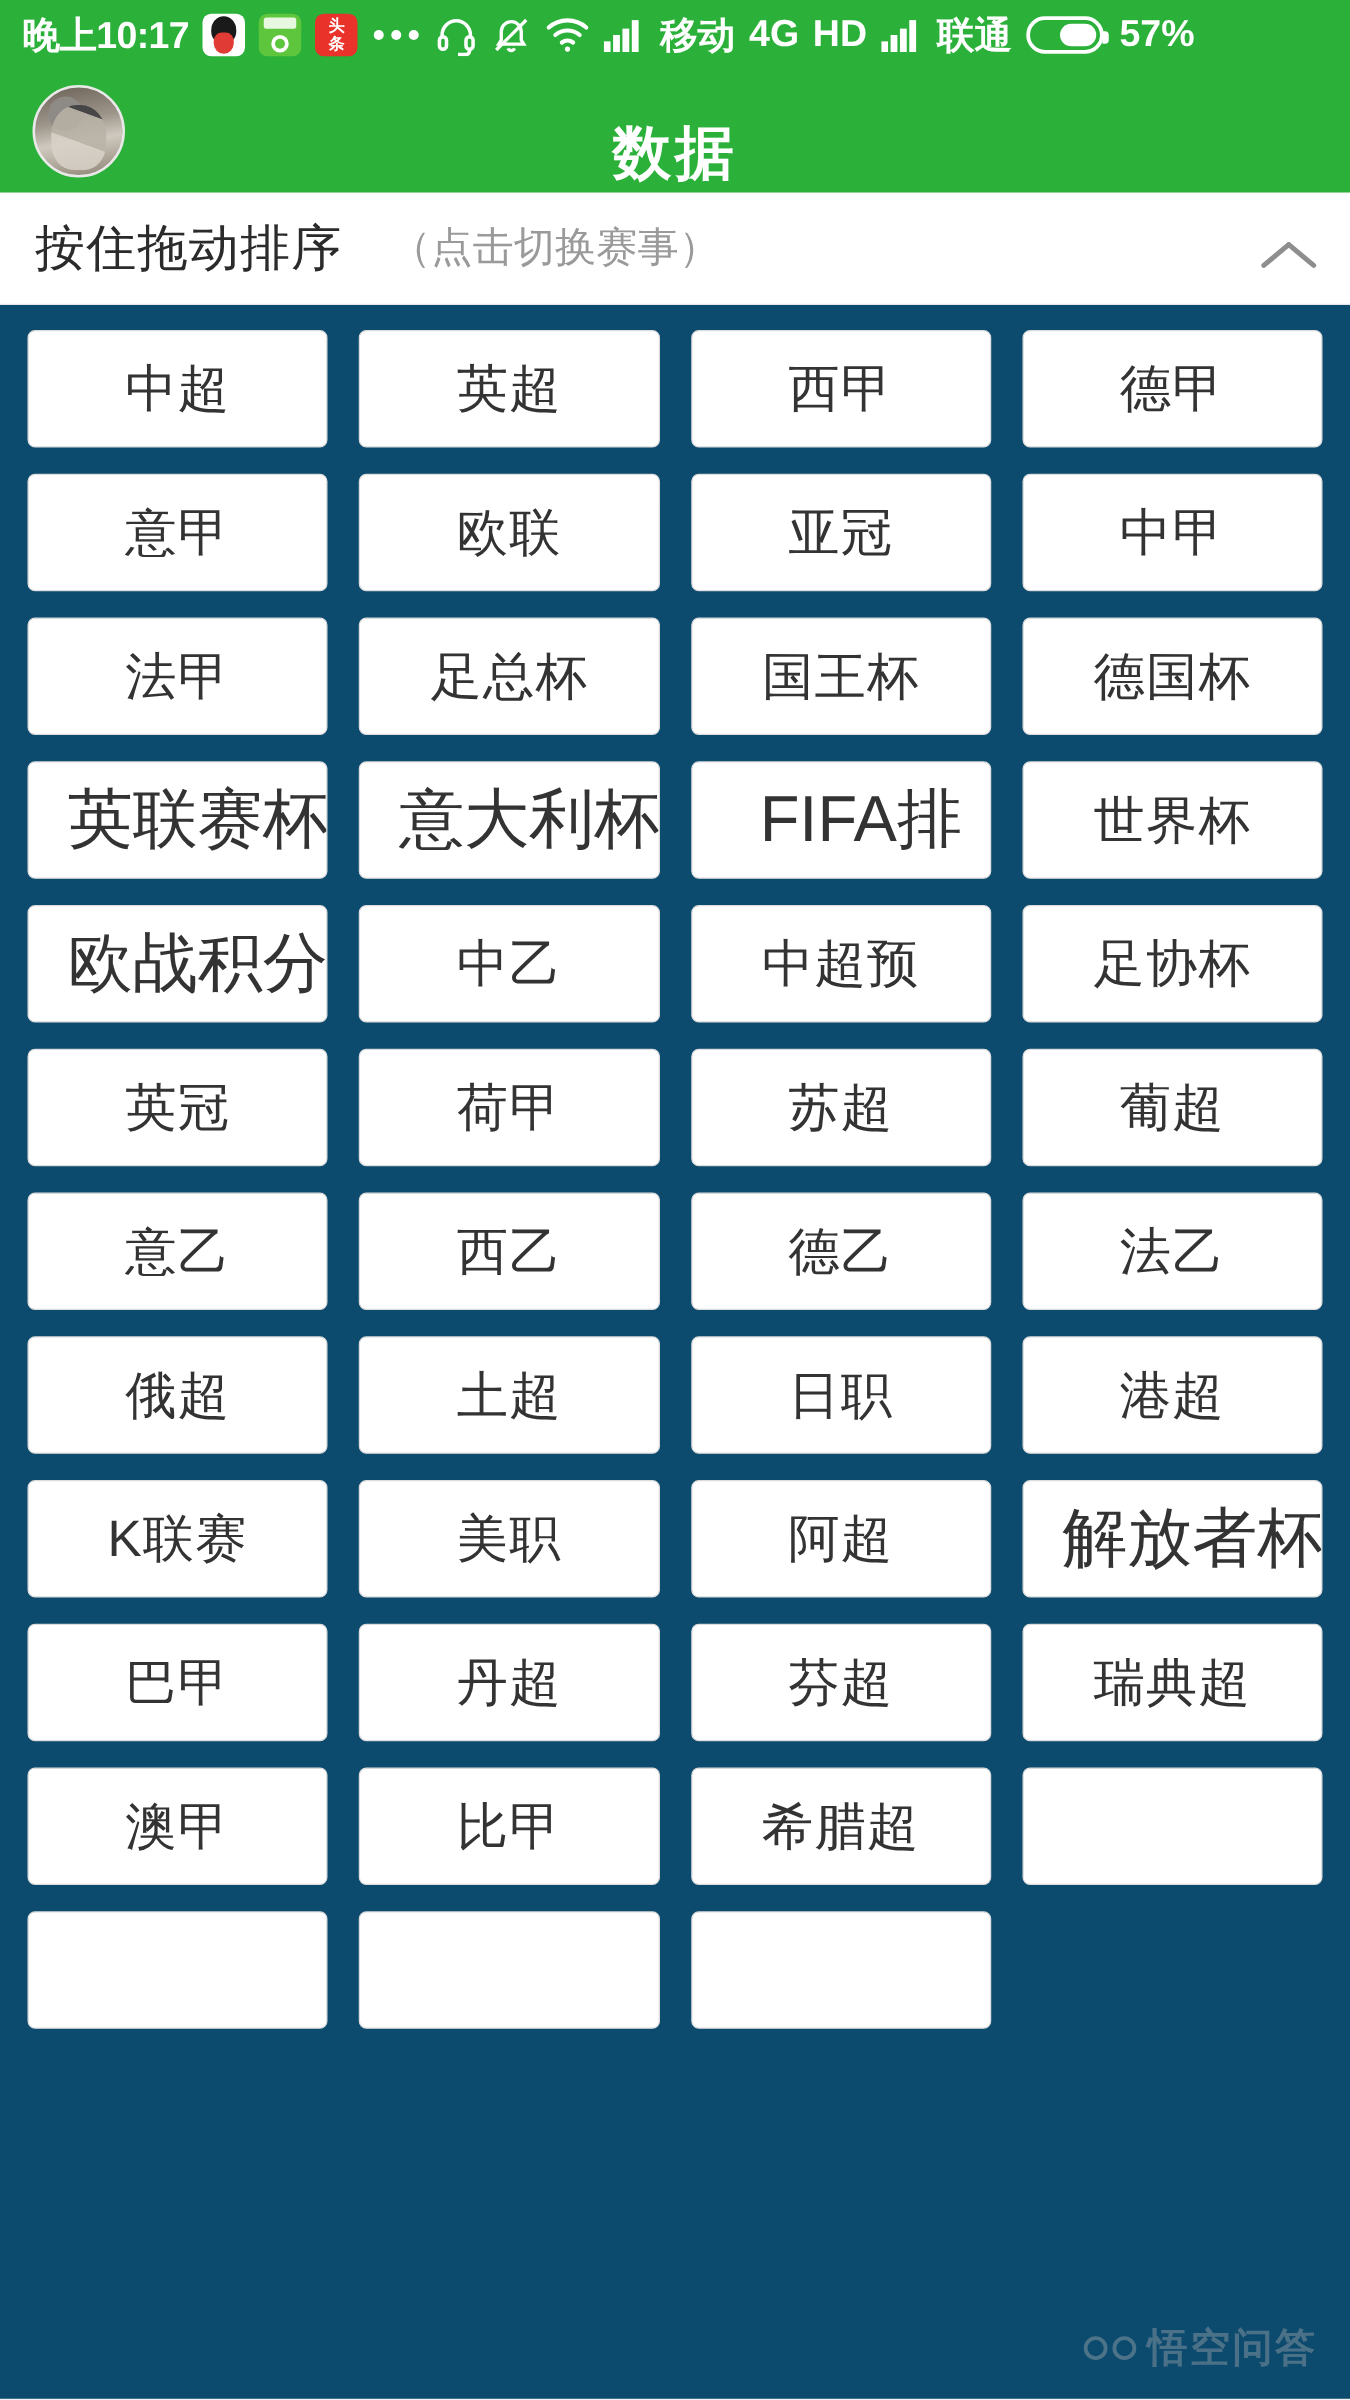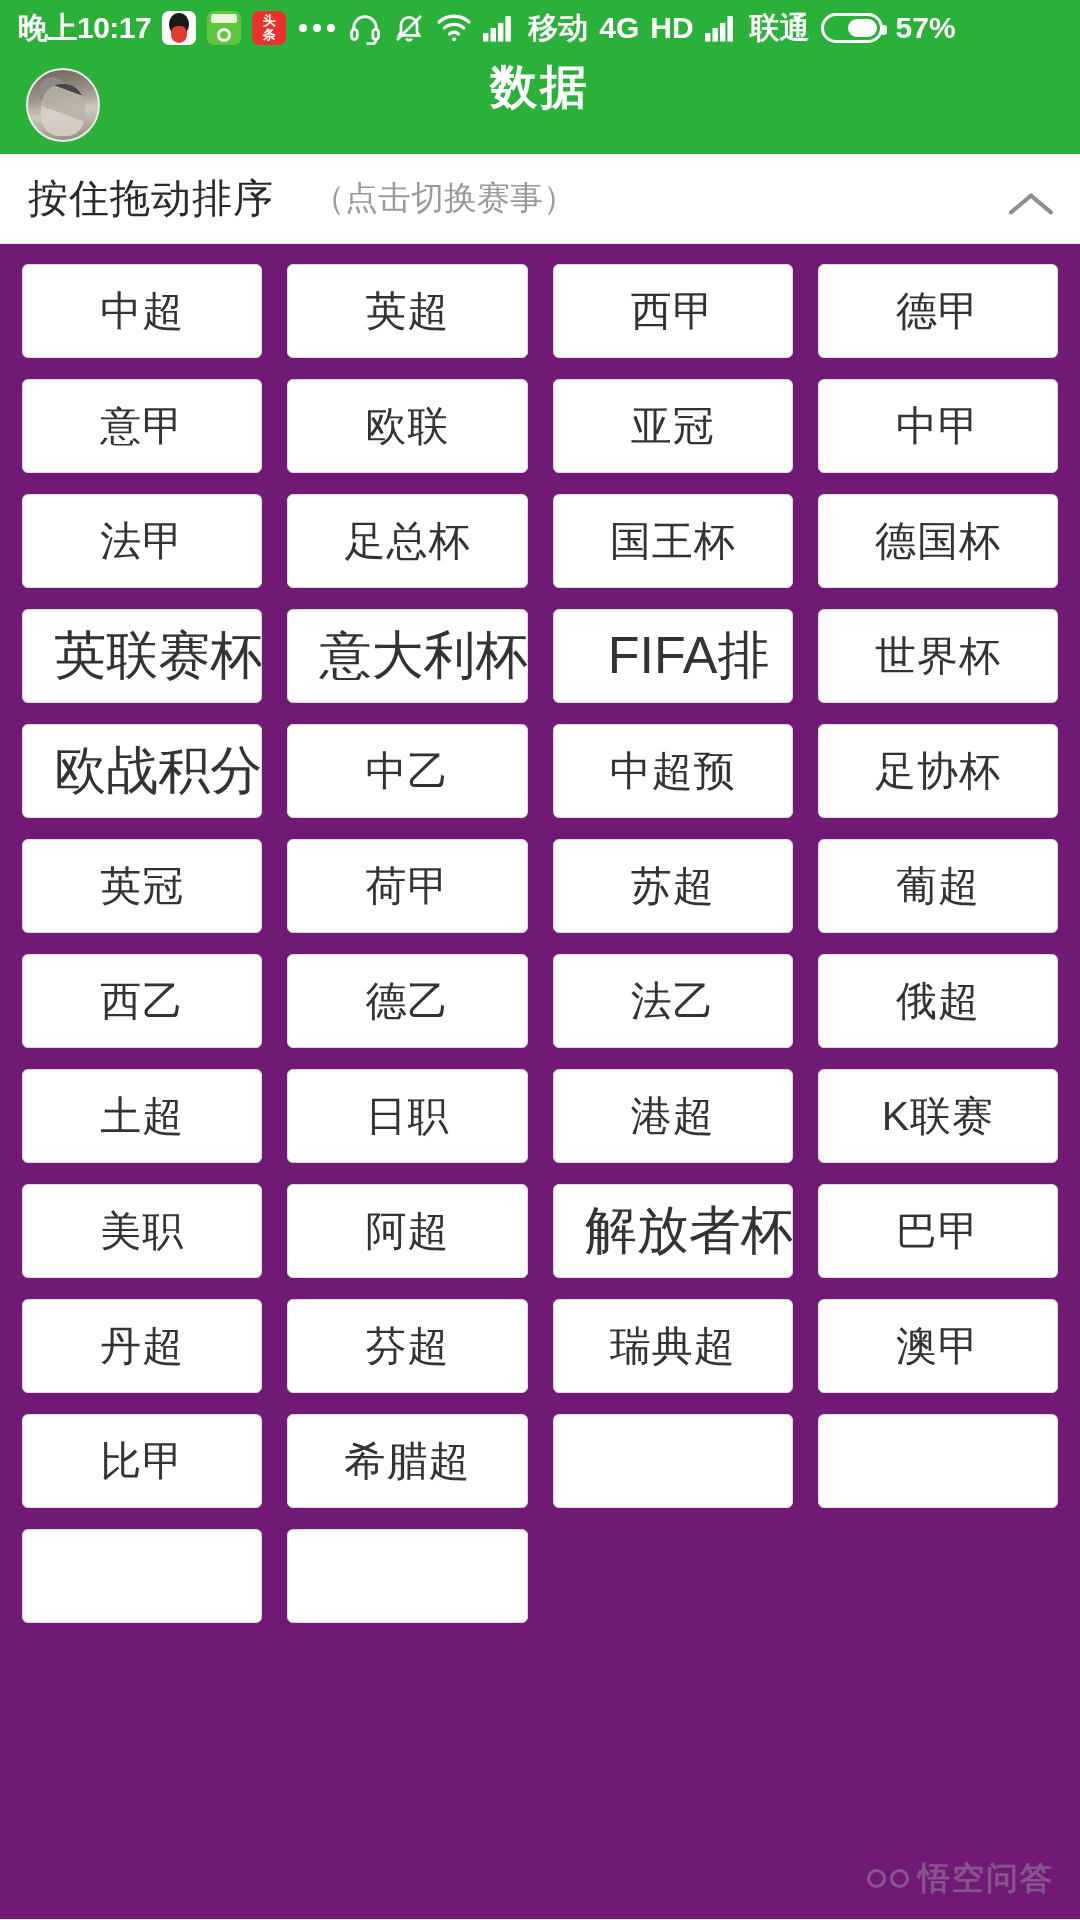--- a/index.html
+++ b/index.html
@@ -54,21 +54,21 @@
     content:""; position:absolute; right:-7px; top:9px; width:5px;height:10px;
     background:#ffffff; border-radius:0 3px 3px 0;
   }
   .sb-batt-fill{ height:100%; width:57%; background:#ffffff; border-radius:9px; margin-left:auto; }
   .sb-pct{ font-size:30px; font-weight:700; white-space:nowrap; margin-left:2px;}
 
   
   .appbar{
     height:98px; width:100%;
     background:var(--green,#2bb13a);
-    display:flex; align-items:flex-start; position:relative;
+    display:flex; align-items:flex-end; position:relative;
   }
   .avatar{
     position:absolute; left:26px; top:50%; transform:translateY(-50%);
     width:74px;height:74px;border-radius:50%;
     border:2px solid #e9e9e9;
     background:
       radial-gradient(circle at 35% 30%, #8e8a86 0 20%, transparent 21%),
       linear-gradient(170deg,#6c6257 0%, #9d958a 38%, #cfc9bf 60%, #8e8374 100%);
     overflow:hidden;
   }
@@ -97,21 +97,21 @@
   }
   .chev:before,.chev:after{
     content:""; position:absolute; top:26px; width:30px;height:4px;
     background:#8e8e8e; border-radius:2px;
   }
   .chev:before{ left:-2px; transform:rotate(-40deg); }
   .chev:after{ left:18px; transform:rotate(40deg); }
 
   
   .gridwrap{
-    background:#701a75;
+    background:#0c4a6e;
     padding:20px 22px 0 22px;
     height:calc(1920px - 56px - 98px - 91px);
     position:relative;
     overflow:hidden;
   }
   .grid{
     display:grid;
     grid-template-columns:repeat(4,1fr);
     column-gap:25px;
     row-gap:21px;
@@ -242,20 +242,21 @@
       <div class="tile long">FIFA排</div>
       <div class="tile">世界杯</div>
       <div class="tile long">欧战积分</div>
       <div class="tile">中乙</div>
       <div class="tile">中超预</div>
       <div class="tile">足协杯</div>
       <div class="tile">英冠</div>
       <div class="tile">荷甲</div>
       <div class="tile">苏超</div>
       <div class="tile">葡超</div>
+      <div class="tile">意乙</div>
       <div class="tile">西乙</div>
       <div class="tile">德乙</div>
       <div class="tile">法乙</div>
       <div class="tile">俄超</div>
       <div class="tile">土超</div>
       <div class="tile">日职</div>
       <div class="tile">港超</div>
       <div class="tile">K联赛</div>
       <div class="tile">美职</div>
       <div class="tile">阿超</div>

